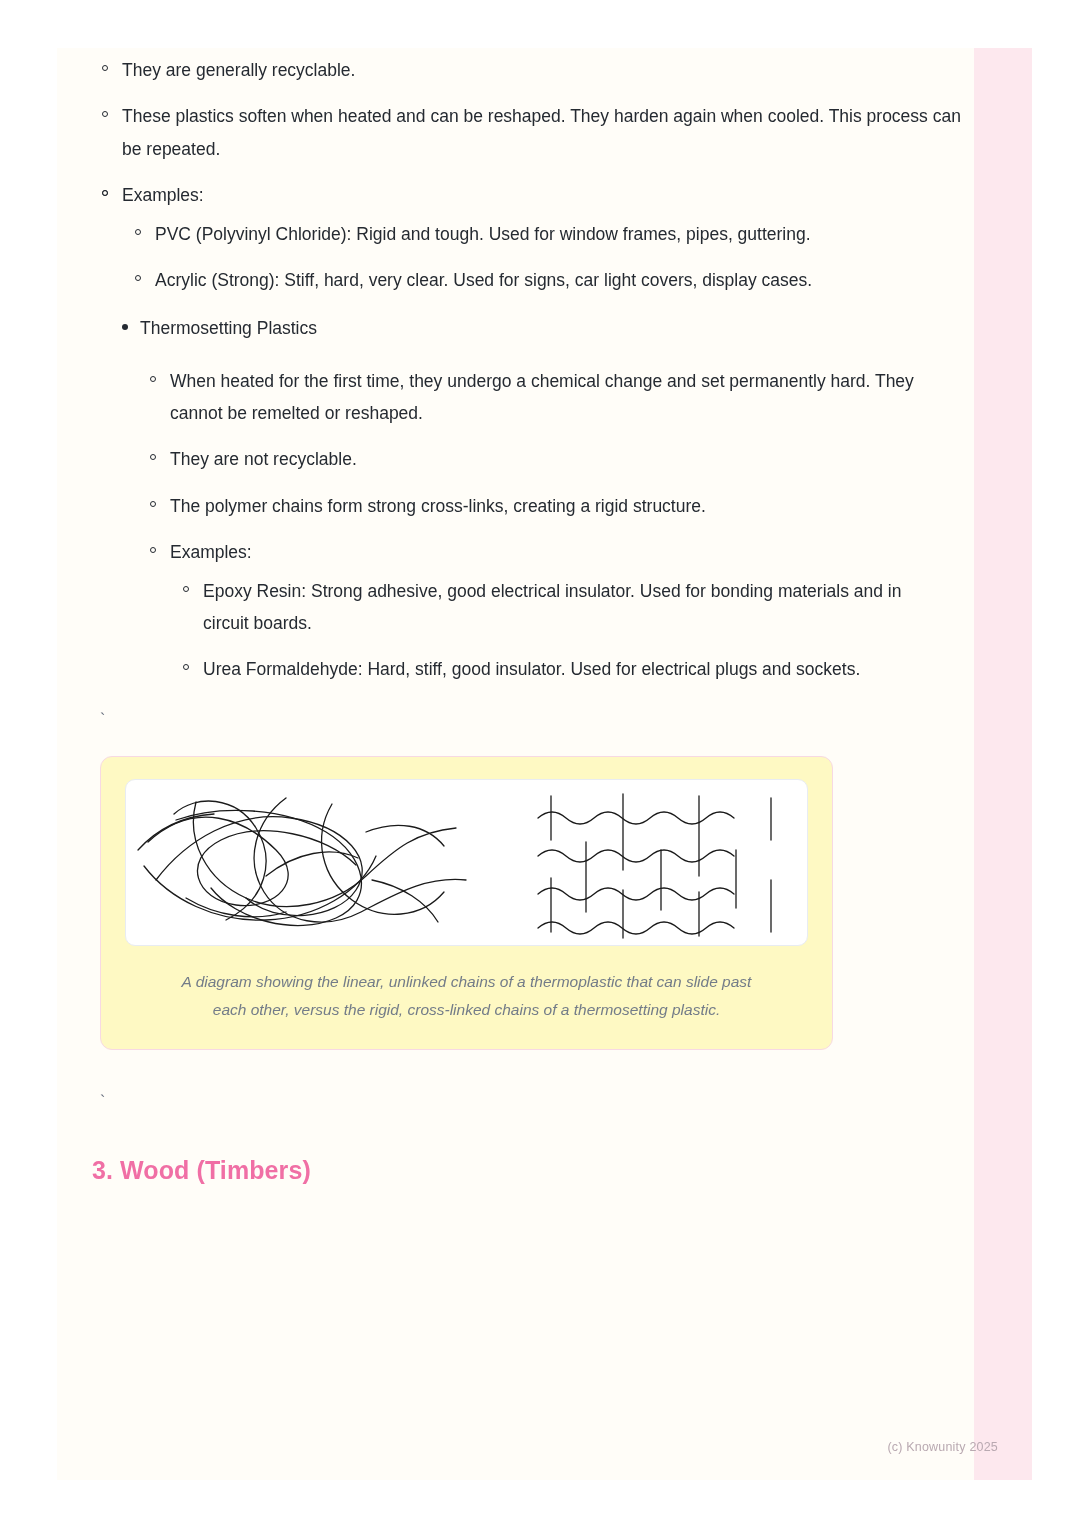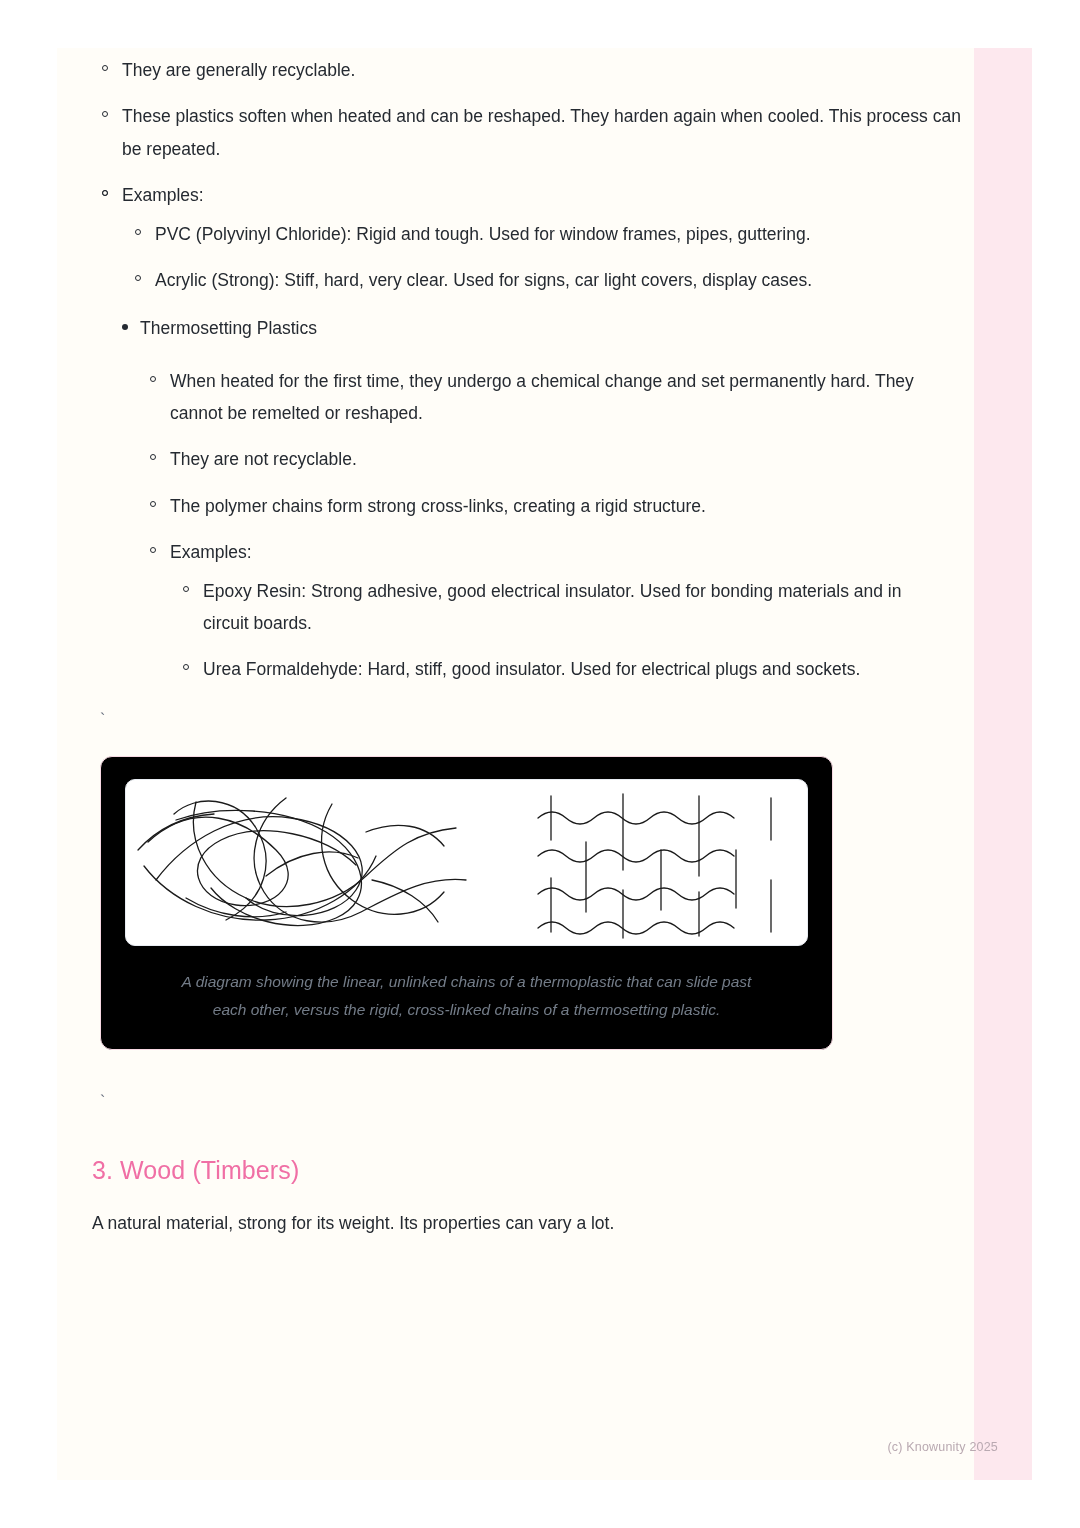--- a/index.html
+++ b/index.html
@@ -109,21 +109,21 @@
     color: #6b7280;
     margin: 26px 0 0 8px;
     line-height: 1;
     height: 18px;
   }
   .figure-card {
     margin: 26px 0 0 8px;
     width: 733px;
     border: 1px solid #f7d9e3;
     border-radius: 12px;
-    background: #000000;
+    background: #fef9c3;
     padding: 22px 24px 26px 24px;
     box-sizing: border-box;
   }
   .figure-inner {
     border: 1px solid #e8ecf2;
     border-radius: 10px;
     background: #ffffff;
     height: 165px;
     overflow: hidden;
   }
@@ -132,21 +132,21 @@
     font-size: 15.5px;
     font-style: italic;
     color: #737c88;
     text-align: center;
     line-height: 1.8;
     padding: 0 44px;
   }
   h2.section-title {
     color: #f06fa5;
     font-size: 25px;
-    font-weight: normal;
+    font-weight: bold;
     margin: 44px 0 0 0;
     letter-spacing: 0.1px;
   }
   p.body-text {
     font-size: 17.5px;
     line-height: 1.85;
     margin: 22px 0 0 0;
     color: #252a31;
   }
   .watermark {
@@ -267,18 +267,17 @@
             <path d="M645 100 L645 152"></path>
           </g>
         </svg>
       </div>
       <div class="figure-caption">A diagram showing the linear, unlinked chains of a thermoplastic that can slide past each other, versus the rigid, cross-linked chains of a thermosetting plastic.</div>
     </div>
 
     <div class="backtick" style="margin-top:44px;">`</div>
 
     <h2 class="section-title">3. Wood (Timbers)</h2>
-    <p class="body-text">A natural material, strong for its weight. Its properties can vary a lot.</p>
 
   </div>
 
   <div class="watermark">(c) Knowunity 2025</div>
 </div>
 
 </body></html>

